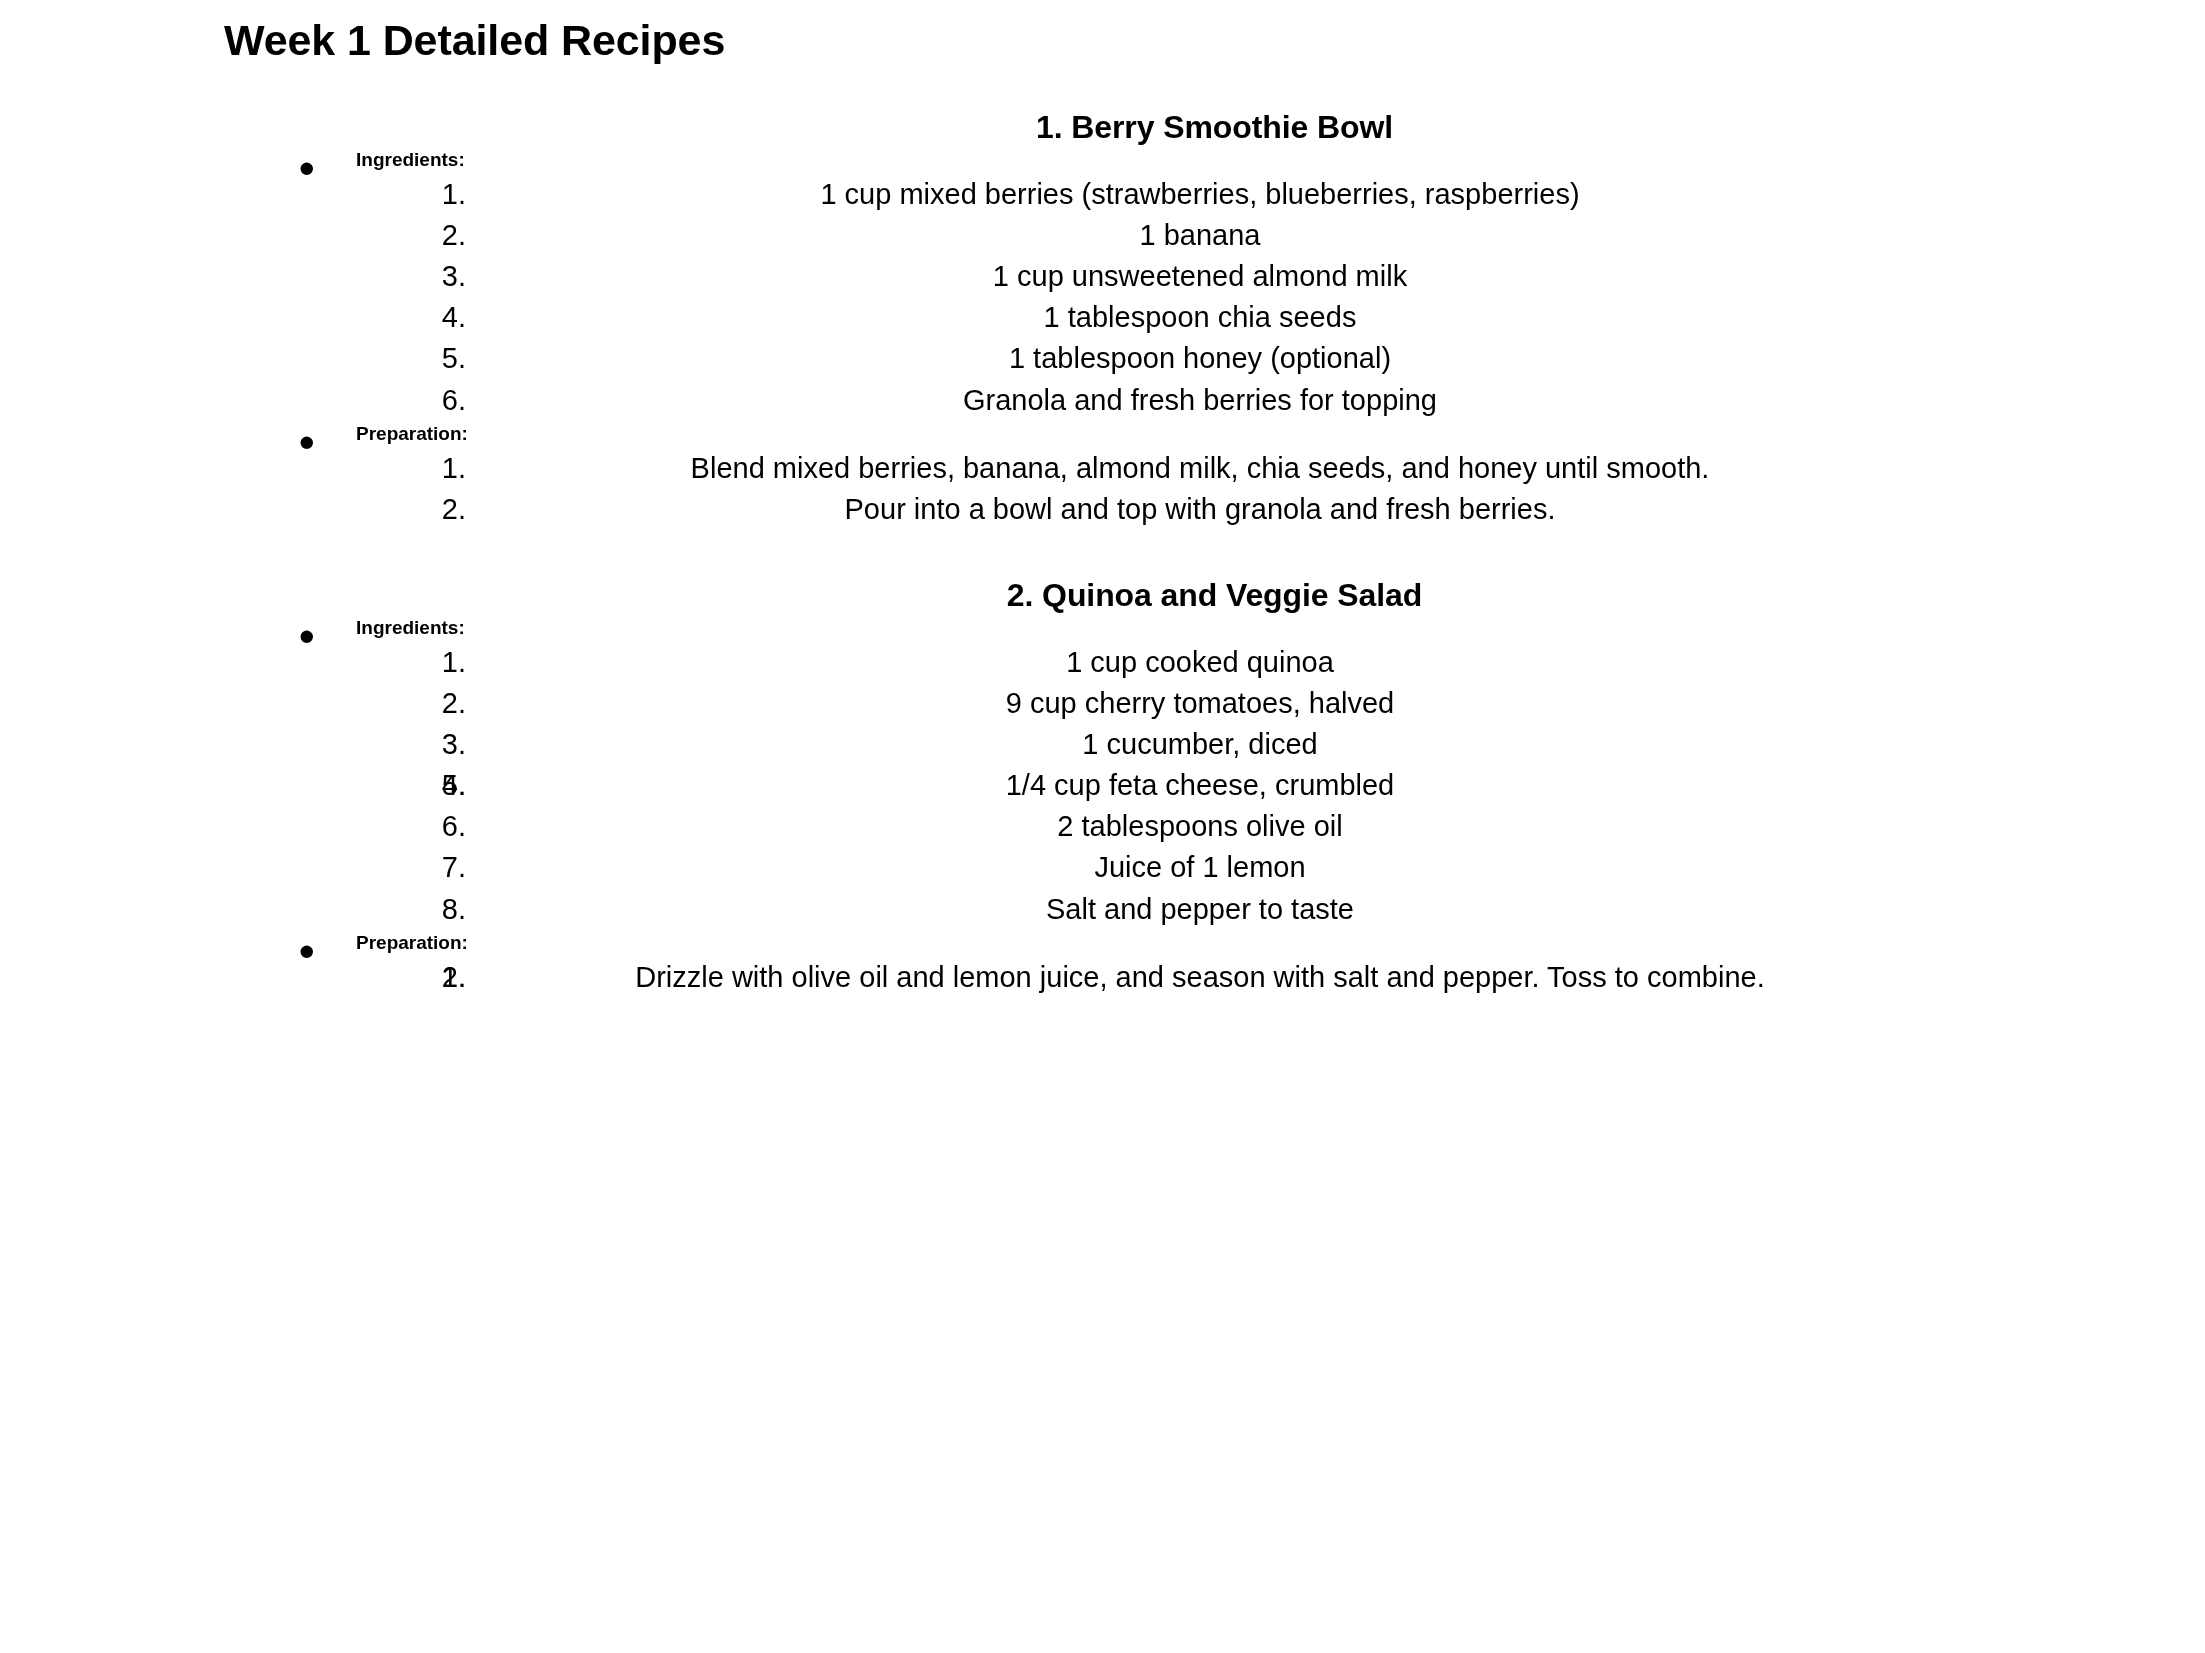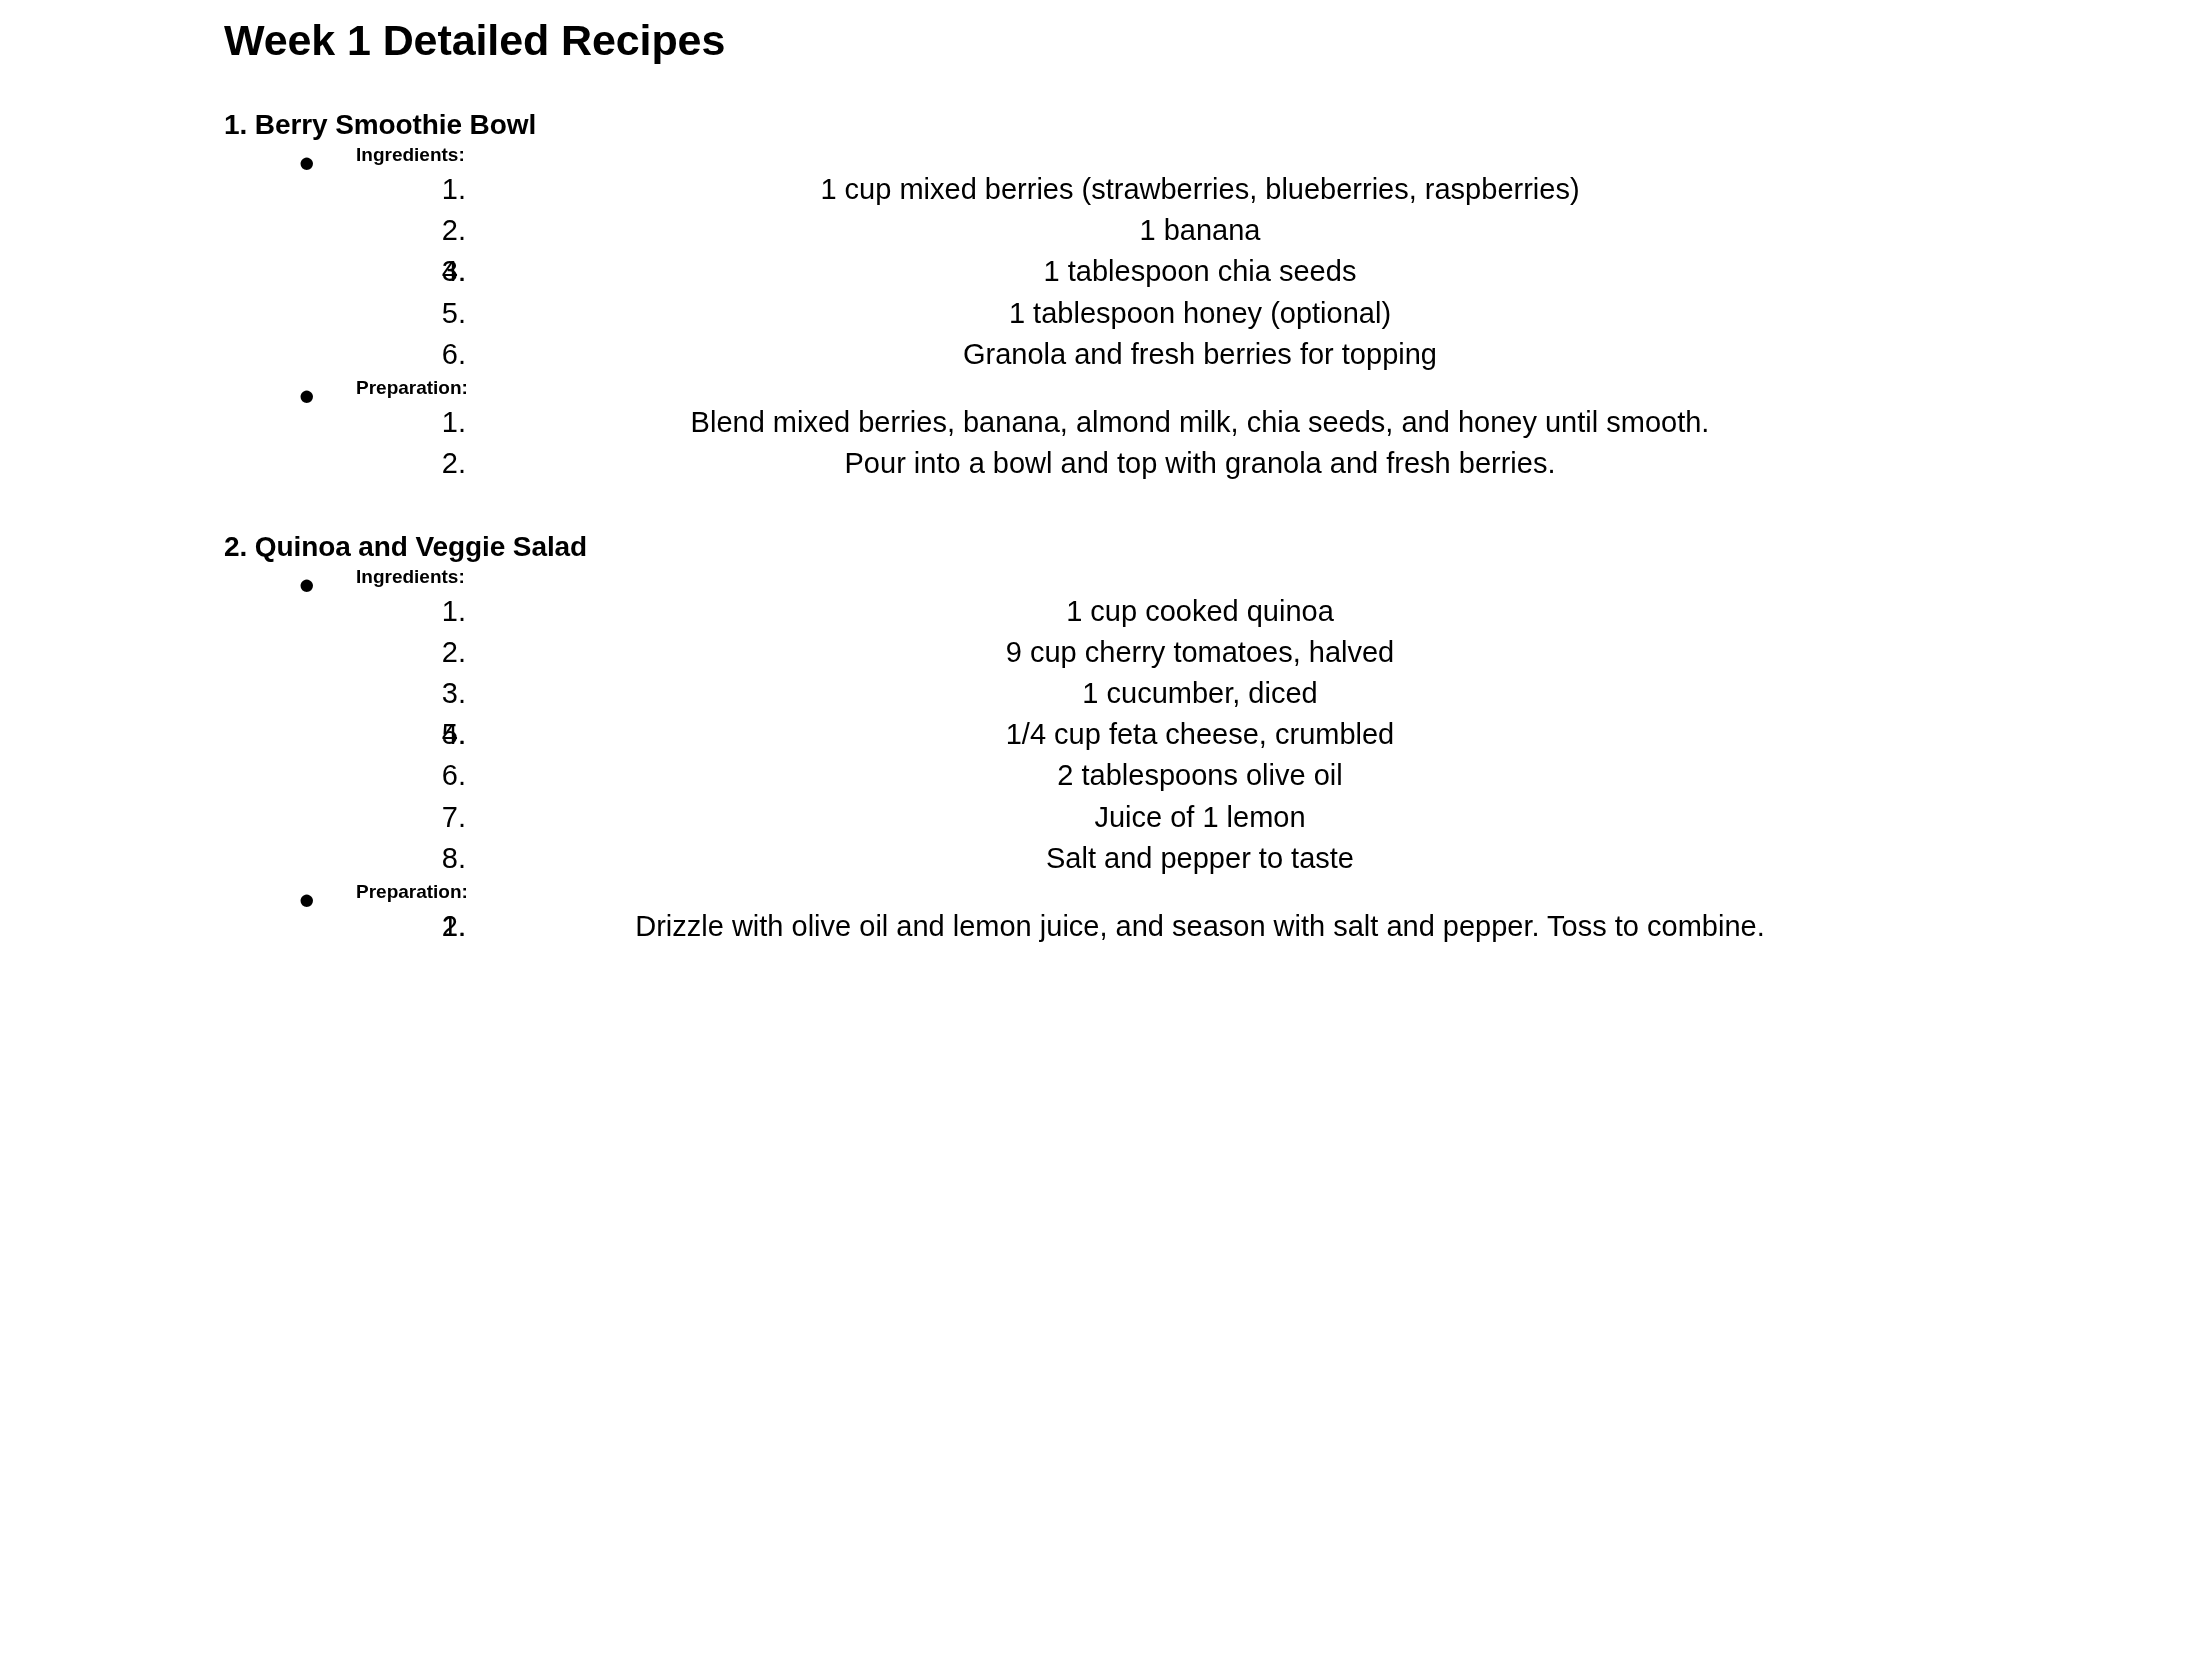--- a/index.html
+++ b/index.html
@@ -27,25 +27,26 @@
   .doc-title {
     font-size: 43px;
     font-weight: bold;
     line-height: 1.15;
     margin: 0;
     padding-top: 16px;
     letter-spacing: -0.1px;
   }
 
   .recipe-heading {
-    font-size: 28px;
+    font-size: 32px;
     font-weight: bold;
     line-height: 1.2;
     margin: 0;
     letter-spacing: -0.1px;
+    text-align: center;
   }
 
   .recipe {
     margin: 0;
   }
 
   
   .recipe-1 { margin-top: 43px; }
   .recipe-2 { margin-top: 46px; }
 
@@ -131,20 +132,21 @@
           <li class="numbered-item">
             <span class="num">1.</span>
             <span class="item-text">1 cup mixed berries (strawberries, blueberries, raspberries)</span>
           </li>
           <li class="numbered-item">
             <span class="num">2.</span>
             <span class="item-text">1 banana</span>
           </li>
           <li class="numbered-item">
             <span class="num">3.</span>
+            <span class="item-text">1 cup unsweetened almond milk</span>
           </li>
           <li class="numbered-item">
             <span class="num">4.</span>
             <span class="item-text">1 tablespoon chia seeds</span>
           </li>
           <li class="numbered-item">
             <span class="num">5.</span>
             <span class="item-text">1 tablespoon honey (optional)</span>
           </li>
           <li class="numbered-item">

